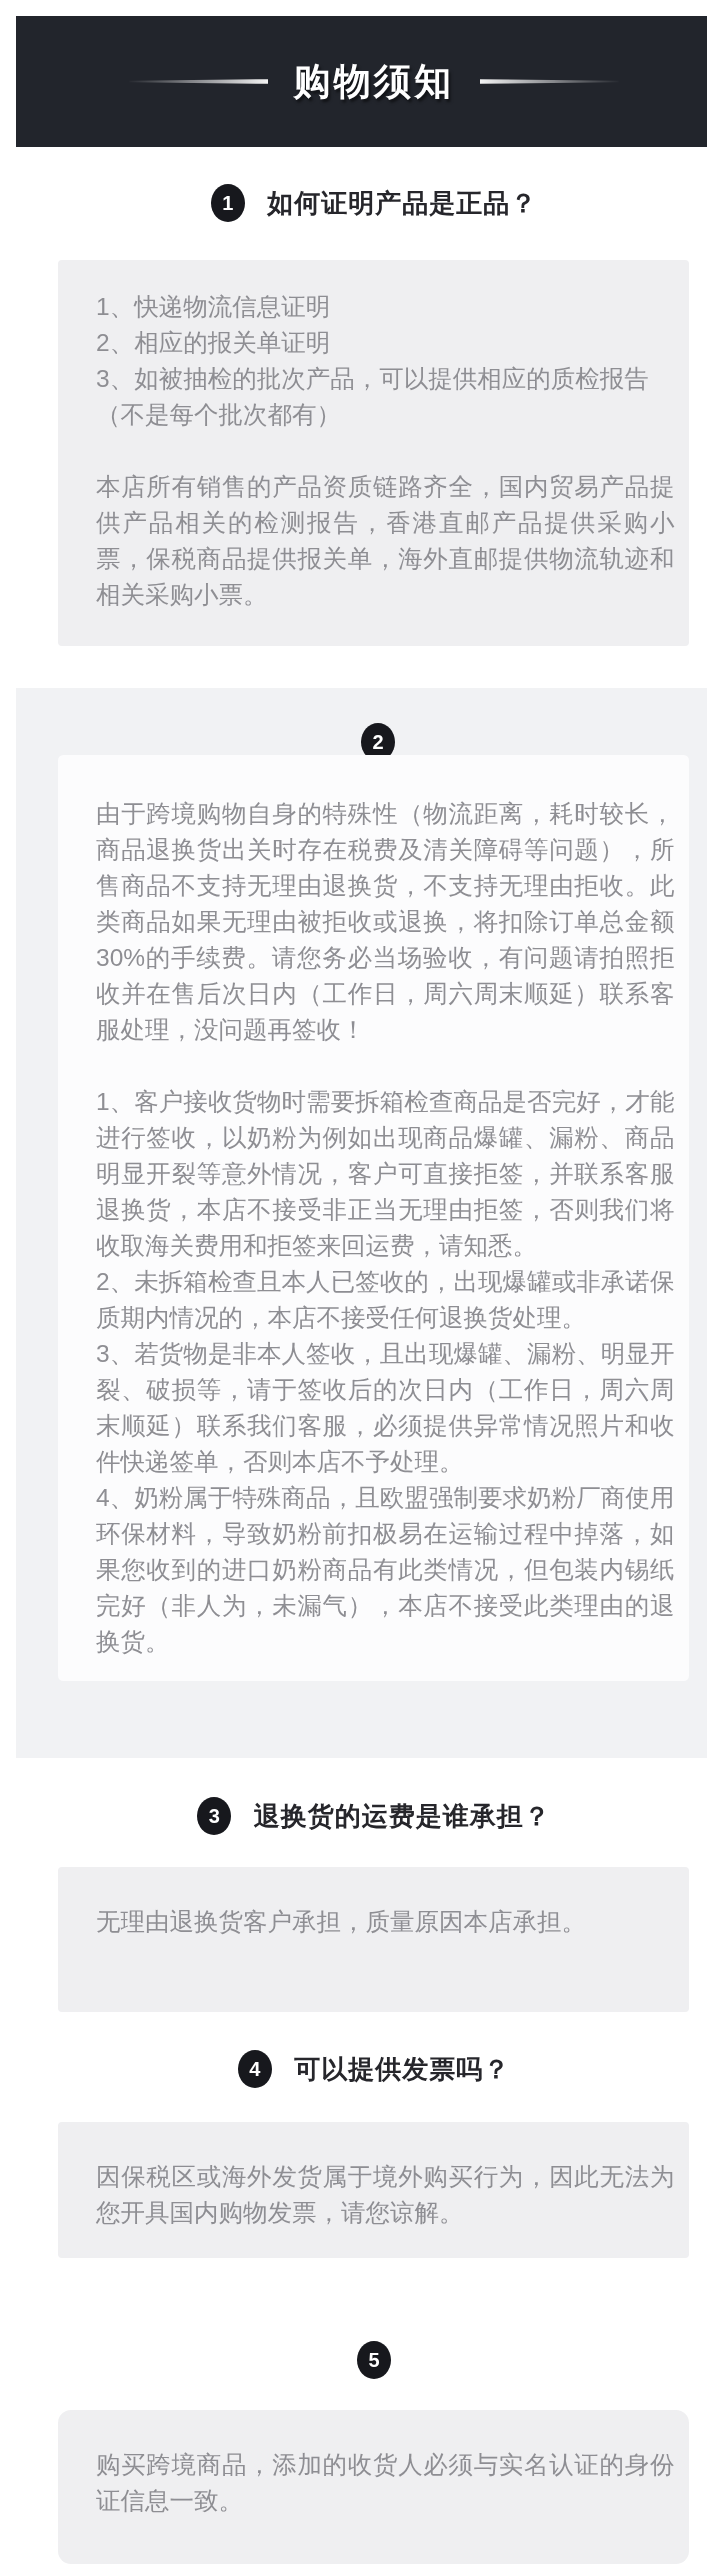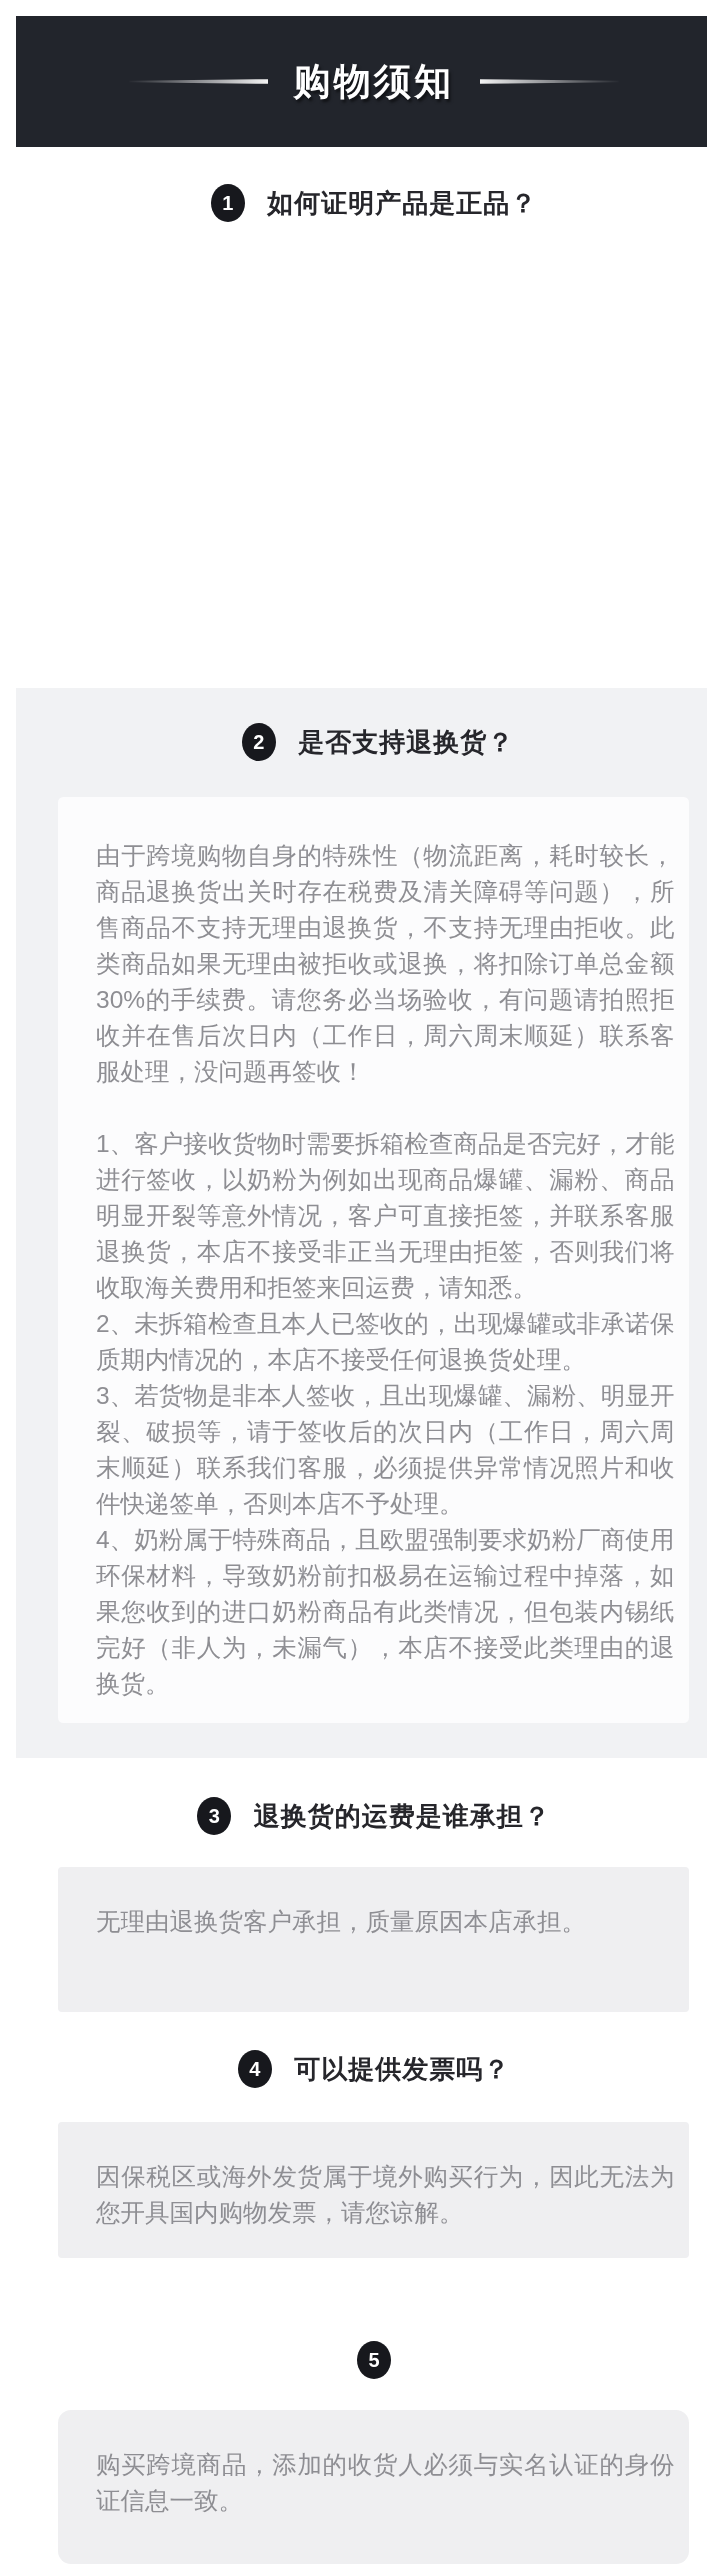--- a/index.html
+++ b/index.html
@@ -64,44 +64,49 @@
   .s3-q{top:1780px;}
   .s4-q{top:2033px;}
   .s5-q{top:2324px;}
   
   .s2{
     position:absolute; left:0; top:672px; width:716px; height:1070px;
     background:var(--section2-bg);
   }
   .s2 .q{top:30px;}
   .s2-box{
-    top:781px; height:926px; background:var(--inner-box-bg);
+    top:739px; height:926px; background:var(--inner-box-bg);
     padding-top:41px; padding-bottom:6.6px; border-radius:5.3px;
   }
 </style>
 </head>
 <body>
 
 <div class="page">
 
   <div class="header">
     <span class="hline left"></span>
     <h1 class="page-title">购物须知</h1>
     <span class="hline right"></span>
   </div>
 
   <div class="q s1-q">
     <span class="badge">1</span>
     <span class="qtitle">如何证明产品是正品？</span>
   </div>
+  <div class="answer s1-box">1、快递物流信息证明
+2、相应的报关单证明
+3、如被抽检的批次产品，可以提供相应的质检报告
+（不是每个批次都有）
+
+本店所有销售的产品资质链路齐全，国内贸易产品提供产品相关的检测报告，香港直邮产品提供采购小票，保税商品提供报关单，海外直邮提供物流轨迹和相关采购小票。</div>
 
   <div class="s2">
     <div class="q">
       <span class="badge">2</span>
-      <span class="qtitle">是否支持退换货？</span>
     </div>
   </div>
   <div class="answer s2-box">由于跨境购物自身的特殊性（物流距离，耗时较长，商品退换货出关时存在税费及清关障碍等问题），所售商品不支持无理由退换货，不支持无理由拒收。此类商品如果无理由被拒收或退换，将扣除订单总金额30%的手续费。请您务必当场验收，有问题请拍照拒收并在售后次日内（工作日，周六周末顺延）联系客服处理，没问题再签收！
 
 1、客户接收货物时需要拆箱检查商品是否完好，才能进行签收，以奶粉为例如出现商品爆罐、漏粉、商品明显开裂等意外情况，客户可直接拒签，并联系客服退换货，本店不接受非正当无理由拒签，否则我们将收取海关费用和拒签来回运费，请知悉。
 2、未拆箱检查且本人已签收的，出现爆罐或非承诺保质期内情况的，本店不接受任何退换货处理。
 3、若货物是非本人签收，且出现爆罐、漏粉、明显开裂、破损等，请于签收后的次日内（工作日，周六周末顺延）联系我们客服，必须提供异常情况照片和收件快递签单，否则本店不予处理。
 4、奶粉属于特殊商品，且欧盟强制要求奶粉厂商使用环保材料，导致奶粉前扣极易在运输过程中掉落，如果您收到的进口奶粉商品有此类情况，但包装内锡纸完好（非人为，未漏气），本店不接受此类理由的退换货。</div>
 
   <div class="q s3-q">

